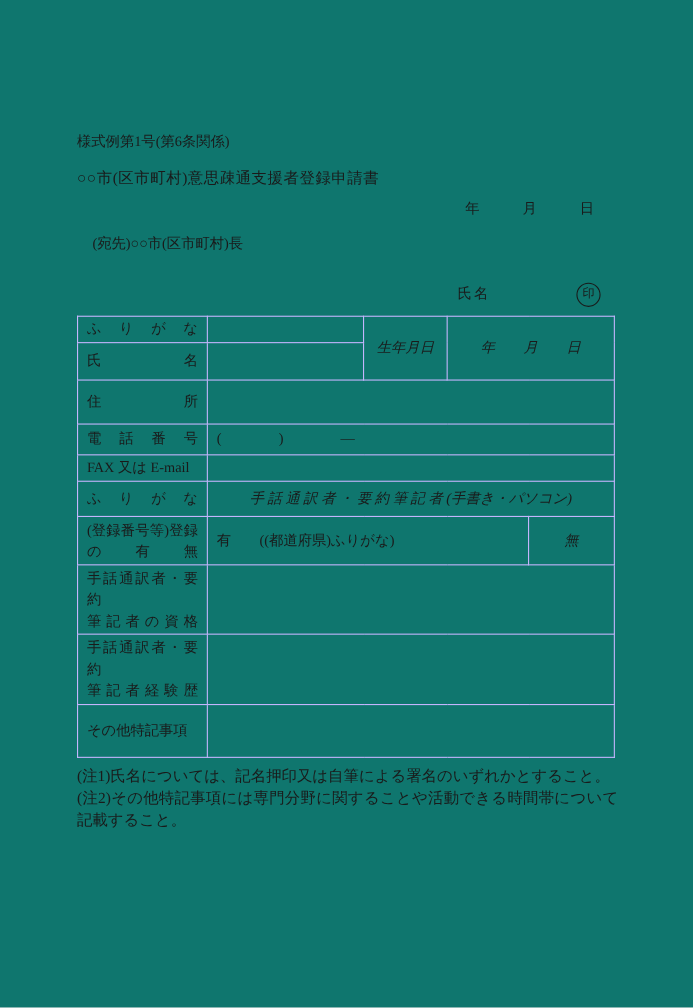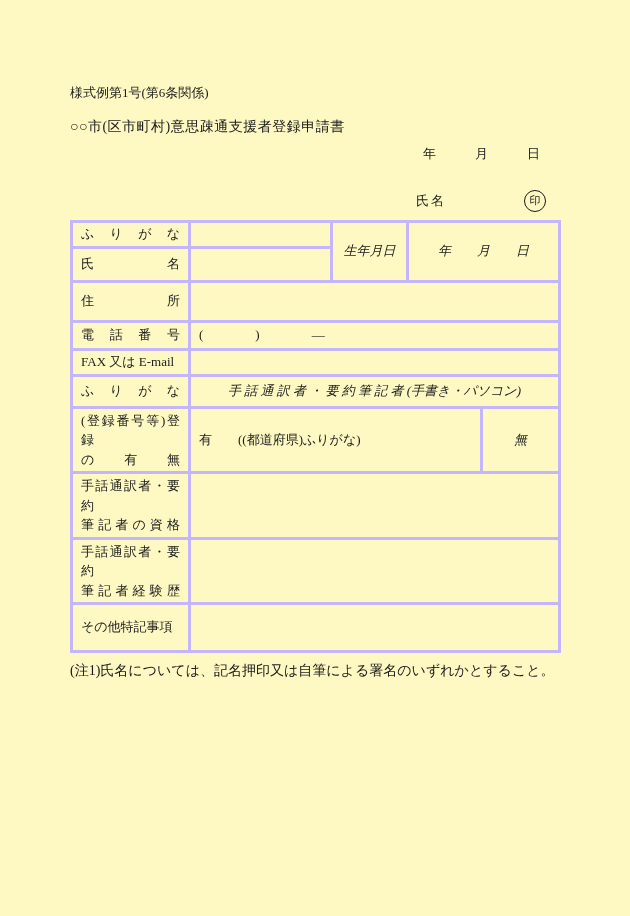--- a/index.html
+++ b/index.html
@@ -1,38 +1,38 @@
 <!DOCTYPE html>
 <html><head>
 <meta charset="utf-8">
 <style>
   * { margin:0; padding:0; box-sizing:border-box; }
   html,body { background:#e8e8e8; }
   body { font-family:"Liberation Serif","DejaVu Serif",serif; color:#1a1a1a; }
   .page {
-    position:relative; width:630px; height:916px; background:#fef9c3;
-    margin:0 auto; padding:84px 72px 0 70px; font-size:13px; line-height:1.45;
+    position:relative; width:630px; height:916px; background:#0f766e;
+    margin:0 auto; padding:120px 72px 0 70px; font-size:13px; line-height:1.45;
     overflow:hidden;
   }
   .form-number { font-size:13px; }
   .doc-title { text-align:left; font-size:14px; margin-top:14px; letter-spacing:0.5px; }
   .date-line { text-align:right; padding-right:18px; margin-top:8px; }
   .addressee { margin-top:12px; padding-left:14px; }
   .name-row { margin-top:26px; display:flex; justify-content:flex-end; align-items:center; padding-right:12px; }
   .name-label { margin-right:78px; letter-spacing:2px; }
   .seal {
     width:22px; height:22px; border:1.2px solid #1a1a1a; border-radius:50%;
     display:inline-flex; align-items:center; justify-content:center;
     font-size:11px; line-height:1;
   }
   .body-text { margin-top:22px; text-indent:1em; line-height:1.55; text-align:justify; }
 
   table.app-table { border-collapse:collapse; margin-top:8px; table-layout:fixed; width:488px; }
   table.app-table td {
-    border:3px solid #c4b5fd; font-size:13px; vertical-align:middle;
+    border:1px solid #c4b5fd; font-size:13px; vertical-align:middle;
     padding:2px 8px; overflow:hidden;
   }
   td.lbl { text-align:justify; text-align-last:justify; padding:2px 6px; }
   td.nojust { text-align:right; text-align-last:left; }
   td.pre { white-space:pre-line; line-height:1.5; }
   td.ctr { text-align:center; text-align-last:center;font-style:italic; }
   td.val { text-align:left; }
 
   .notes { margin-top:8px; font-size:14px; line-height:1.45; width:492px; }
   .notes p { text-align:justify; }
@@ -41,20 +41,21 @@
 <body>
 
 <div class="page">
 
   <div class="form-number">様式例第1号(第6条関係)</div>
 
   <div class="doc-title">○○市(区市町村)意思疎通支援者登録申請書</div>
 
   <div class="date-line">年　　　月　　　日</div>
 
+  <div class="addressee">(宛先)○○市(区市町村)長</div>
 
   <div class="name-row">
     <span class="name-label">氏名</span>
     <span class="seal">印</span>
   </div>
 
 
   <table class="app-table">
     <colgroup>
       <col style="width:118px">
@@ -108,15 +109,16 @@
     </tr>
     <tr style="height:48px">
       <td class="lbl nojust">その他特記事項</td>
       <td colspan="4"></td>
     </tr>
   </tbody>
     </table>
 
   <div class="notes">
     <p>(注1)氏名については、記名押印又は自筆による署名のいずれかとすること。</p>
+    <p>(注2)その他特記事項には専門分野に関することや活動できる時間帯について記載すること。</p>
   </div>
 
 </div>
 
 </body></html>

